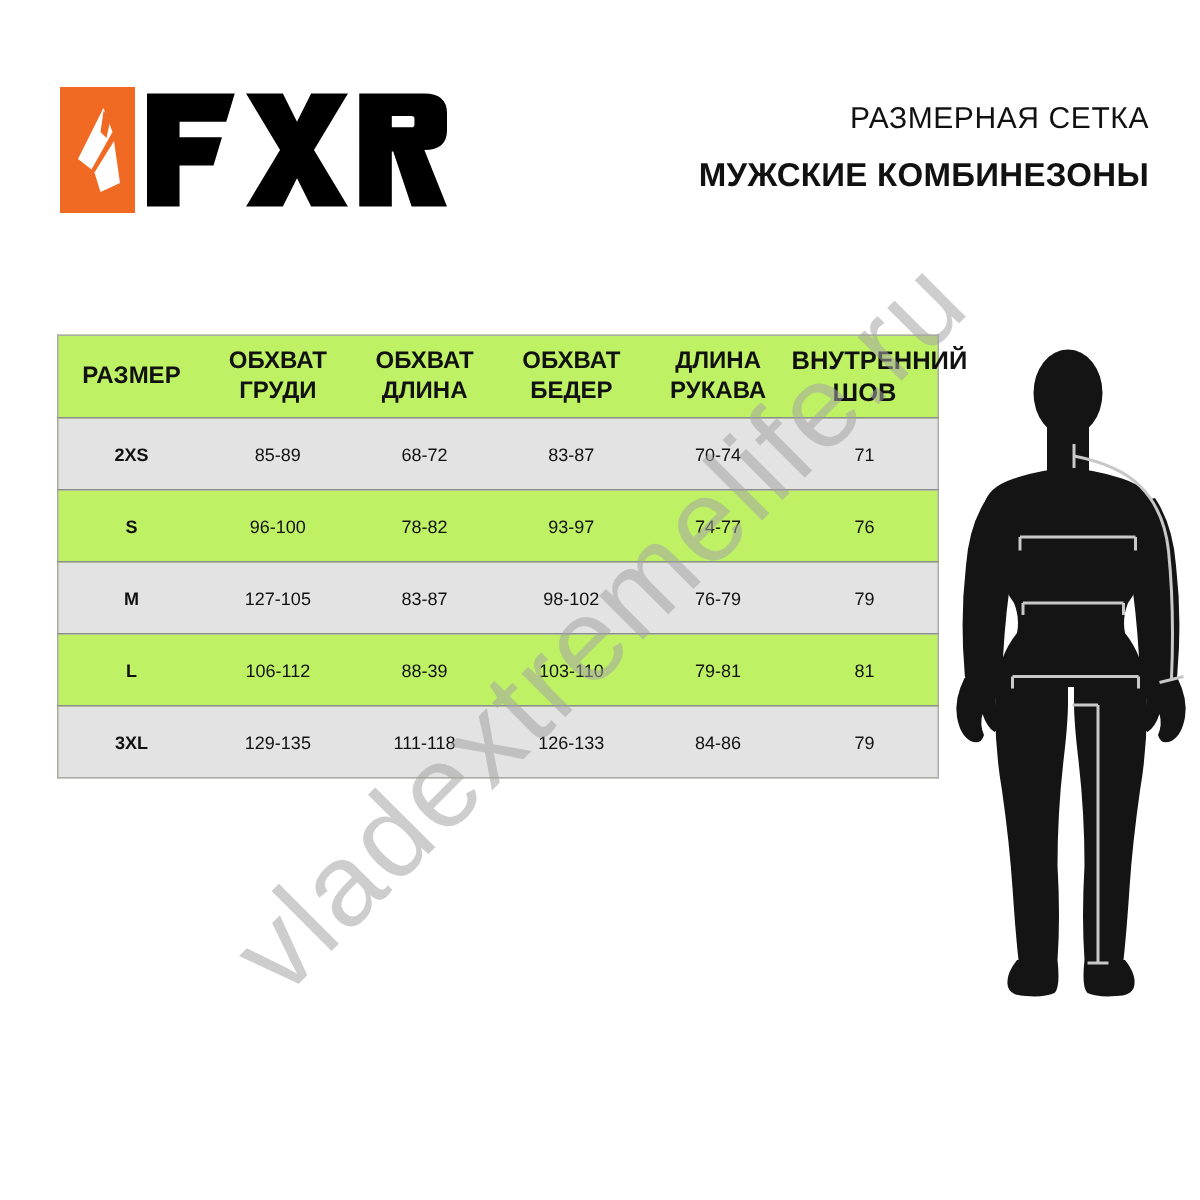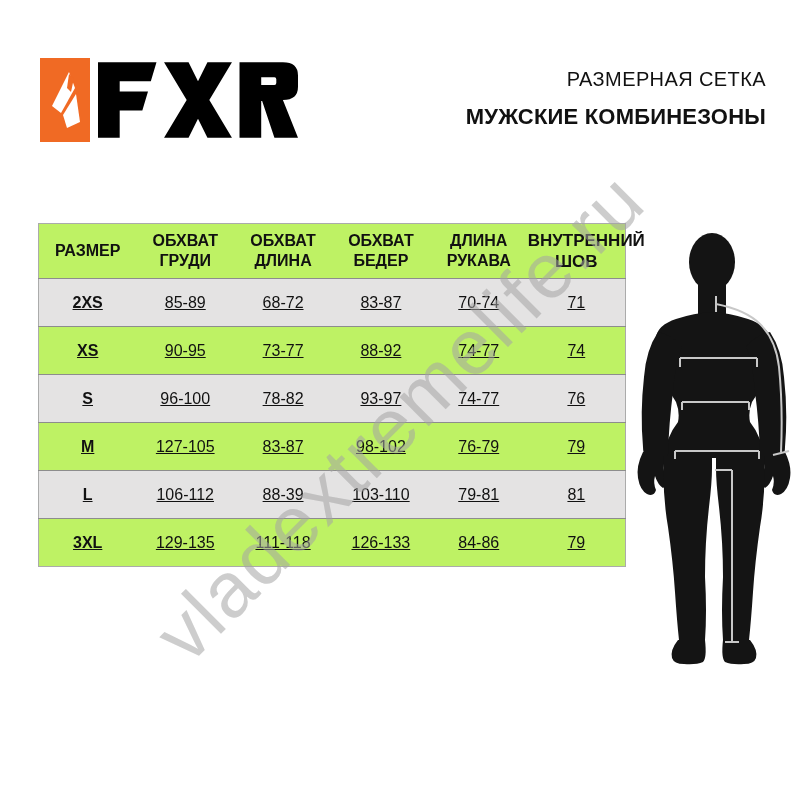--- a/index.html
+++ b/index.html
@@ -24,21 +24,21 @@
   .titles{position:absolute;right:34px;top:68px;text-align:right;color:var(--ink);}
   .title1{font-size:20px;font-weight:400;letter-spacing:0.4px;}
   .title2{font-size:22px;font-weight:700;letter-spacing:0.2px;margin-top:13px;}
 
   
   .size-table{position:absolute;left:38px;top:223px;width:588px;border-collapse:collapse;
     table-layout:fixed;background:#bef264;border:1px solid var(--outer);}
   .size-table th,.size-table td{text-align:center;vertical-align:middle;padding:0;color:var(--ink);}
   .size-table thead th{height:55px;font-size:16px;font-weight:700;line-height:1.25;}
   .size-table thead th.small{font-size:17px;}
-  .size-table tbody td{height:48px;font-size:16px;text-decoration:underline;}
+  .size-table tbody td{height:48px;font-size:12px;}
   .size-table tbody tr{border-top:1px solid var(--line);}
   .size-table tbody tr:nth-child(odd){background:var(--row-gray);}
   .size-table td.size-cell{font-weight:700;}
 
   
   .figure{position:absolute;left:628px;top:222px;}
 
   
   .watermark{position:absolute;left:-20px;top:372px;width:840px;text-align:center;
     transform:rotate(-45deg);font-size:78px;font-weight:500;letter-spacing:2px;
@@ -100,28 +100,20 @@
     <tbody id="table-body">
         <tr>
           <td class="size-cell">2XS</td>
           <td>85-89</td>
           <td>68-72</td>
           <td>83-87</td>
           <td>70-74</td>
           <td>71</td>
         </tr>
         <tr>
-          <td class="size-cell">XS</td>
-          <td>90-95</td>
-          <td>73-77</td>
-          <td>88-92</td>
-          <td>74-77</td>
-          <td>74</td>
-        </tr>
-        <tr>
           <td class="size-cell">S</td>
           <td>96-100</td>
           <td>78-82</td>
           <td>93-97</td>
           <td>74-77</td>
           <td>76</td>
         </tr>
         <tr>
           <td class="size-cell">M</td>
           <td>127-105</td>

